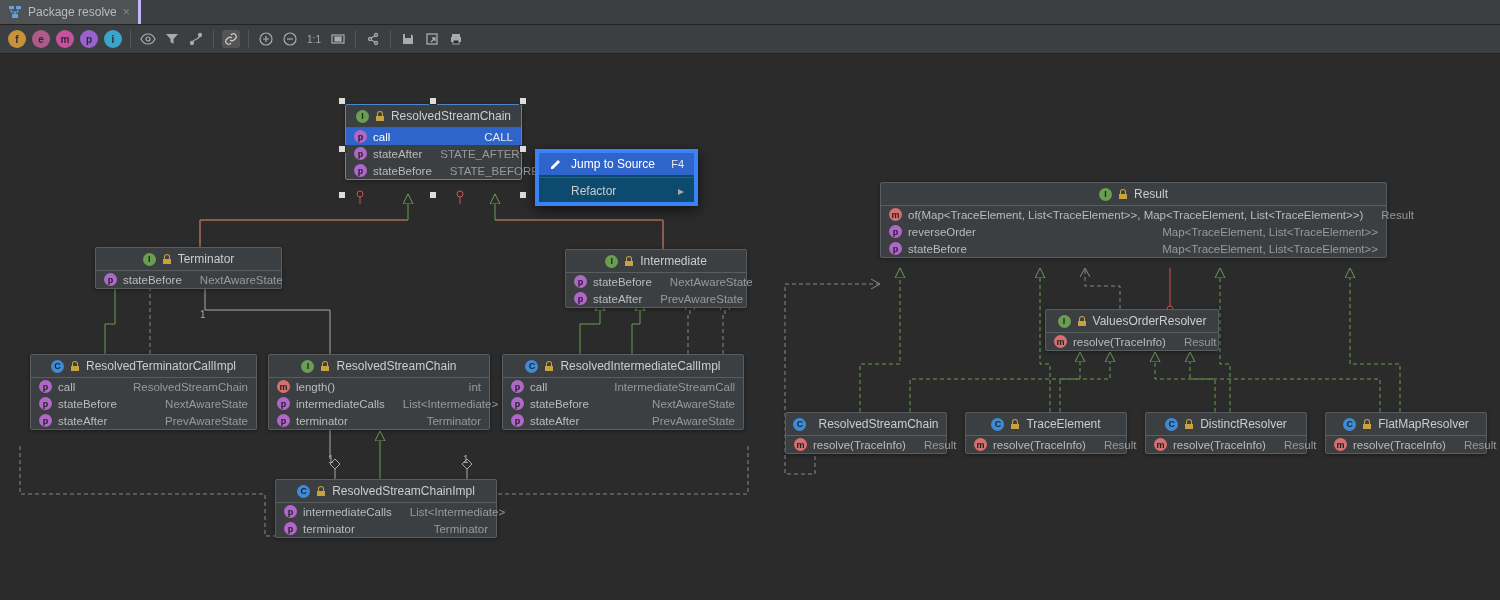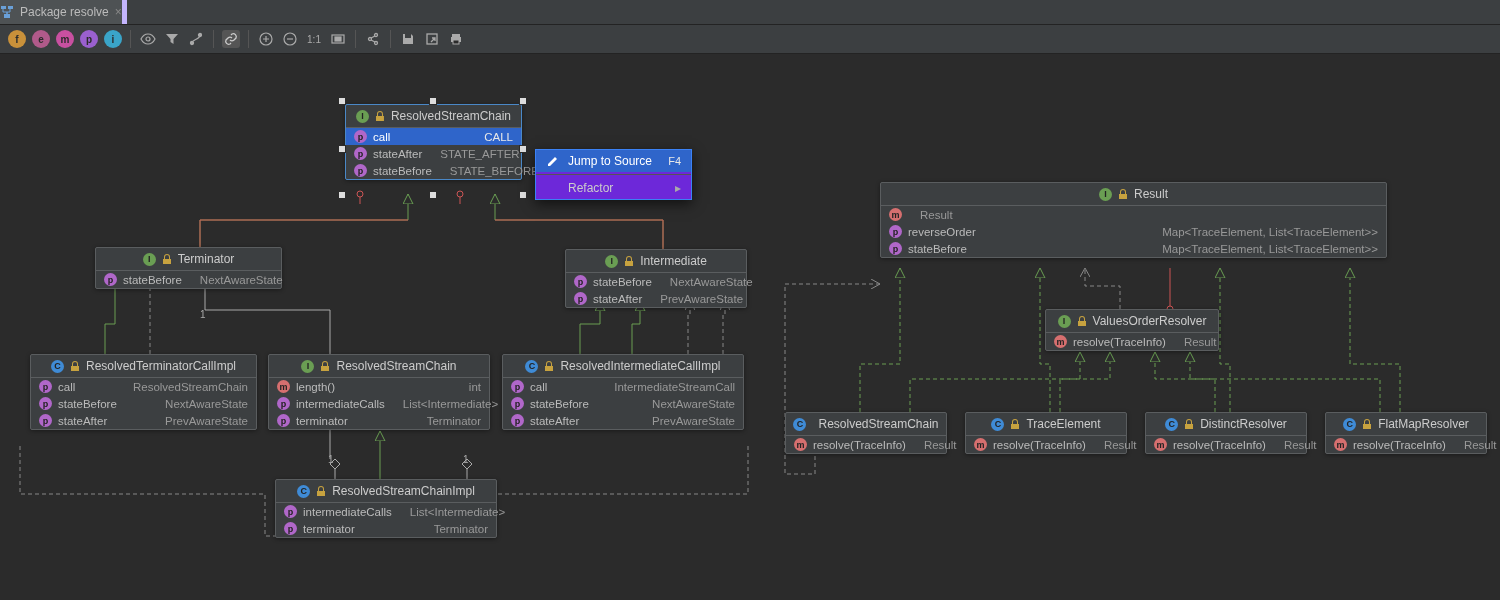--- a/index.html
+++ b/index.html
@@ -1,17 +1,17 @@
 <!DOCTYPE html>
 <html><head>
 <meta charset="utf-8">
 <style>
 html,body{margin:0;padding:0;width:1500px;height:600px;background:#2b2b2b;font-family:"Segoe UI",Arial,sans-serif;font-size:12px;color:#bbb;overflow:hidden}
 .tab-bar{height:24px;background:#3c3f41;border-bottom:1px solid #232323;display:flex;align-items:stretch}
-.tab{display:flex;align-items:center;gap:6px;padding:0 0;background:#4e5254;border-right:5px solid #c4b5fd}
+.tab{display:flex;align-items:center;gap:6px;padding:0 8px;background:#4e5254;border-right:3px solid #c4b5fd}
 .tab .ico{width:14px;height:14px;display:flex;align-items:center;justify-content:center}
 .tab .close{color:#888;font-size:12px}
 .toolbar{height:28px;background:#3c3f41;border-bottom:1px solid #232323;display:flex;align-items:center;gap:6px;padding:0 8px}
 .tb-btn{width:18px;height:18px;border-radius:9px;display:flex;align-items:center;justify-content:center;font-size:10px;font-weight:bold;color:#2b2b2b;cursor:pointer}
 .tb-ico{width:18px;height:18px;display:flex;align-items:center;justify-content:center;color:#aaa;cursor:pointer}
 .sep{width:1px;height:18px;background:#555;margin:0 2px}
 .canvas{position:relative;width:1500px;height:548px;background:#2b2b2b}
 svg.edges{position:absolute;inset:0;width:1500px;height:548px;pointer-events:none}
 .uml{position:absolute;background:#3c3f41;border:1px solid #5a5d5f;border-radius:2px;box-shadow:0 1px 4px rgba(0,0,0,.4)}
 .uml.selected{border:1px solid #4a88c7}
@@ -22,21 +22,21 @@
 .uml-row.sel{background:#2f65ca;color:#fff}
 .uml-row.sel .rt{color:#e8e8e8}
 .badge{width:13px;height:13px;border-radius:7px;display:flex;align-items:center;justify-content:center;font-size:9px;font-weight:bold;color:#222;flex:0 0 auto}
 .b-i{background:#6a9e53}
 .b-c{background:#3f8bd6}
 .b-p{background:#b067c9}
 .b-m{background:#d66f6f}
 .lock{width:10px;height:10px;fill:#c7a23f}
 .sel-handles{position:absolute;pointer-events:none}
 .handle{position:absolute;width:6px;height:6px;background:#ddd;border:1px solid #2b2b2b}
-.ctx{position:absolute;background:#6d28d9;border:1px solid #3b82f6;box-shadow:0 4px 12px rgba(0,0,0,.6);font-size:12px;min-width:155px}
+.ctx{position:absolute;background:#0c4a6e;border:4px solid #3b82f6;box-shadow:0 4px 12px rgba(0,0,0,.6);font-size:12px;min-width:155px}
 .ctx-row{display:flex;align-items:center;padding:4px 10px;gap:8px;color:#ccc}
 .ctx-row.hov{background:#2f65ca;color:#fff}
 .ctx-row .hk{margin-left:auto;color:#aaa;font-size:11px}
 .ctx-row.hov .hk{color:#e8e8e8}
 .ctx-row .arr{margin-left:auto;color:#aaa}
 .ctx hr{border:none;border-top:1px solid #555;margin:2px 0}
 .mult{position:absolute;font-size:10px;color:#aaa}
 </style>
 </head>
 <body>
@@ -378,20 +378,21 @@
 <div class="uml" style="left:880px;top:128px;width:505px">
   <div class="uml-title">
         <span class="badge b-i">I</span>
         <svg class="lock" viewBox="0 0 10 10">
           <path d="M2 5V3a3 3 0 0 1 6 0v2h1v5H1V5zM3 5h4V3a2 2 0 0 0-4 0z"></path>
         </svg>
         <span>Result</span>
       </div>
   <div class="uml-row">
         <span class="badge b-m">m</span>
+        <span class="rn">of(Map&lt;TraceElement, List&lt;TraceElement&gt;&gt;, Map&lt;TraceElement, List&lt;TraceElement&gt;&gt;)</span>
         <span class="rt">Result</span>
       </div>
   <div class="uml-row">
         <span class="badge b-p">p</span>
         <span class="rn">reverseOrder</span>
         <span class="rt">Map&lt;TraceElement, List&lt;TraceElement&gt;&gt;</span>
       </div>
   <div class="uml-row">
         <span class="badge b-p">p</span>
         <span class="rn">stateBefore</span>

